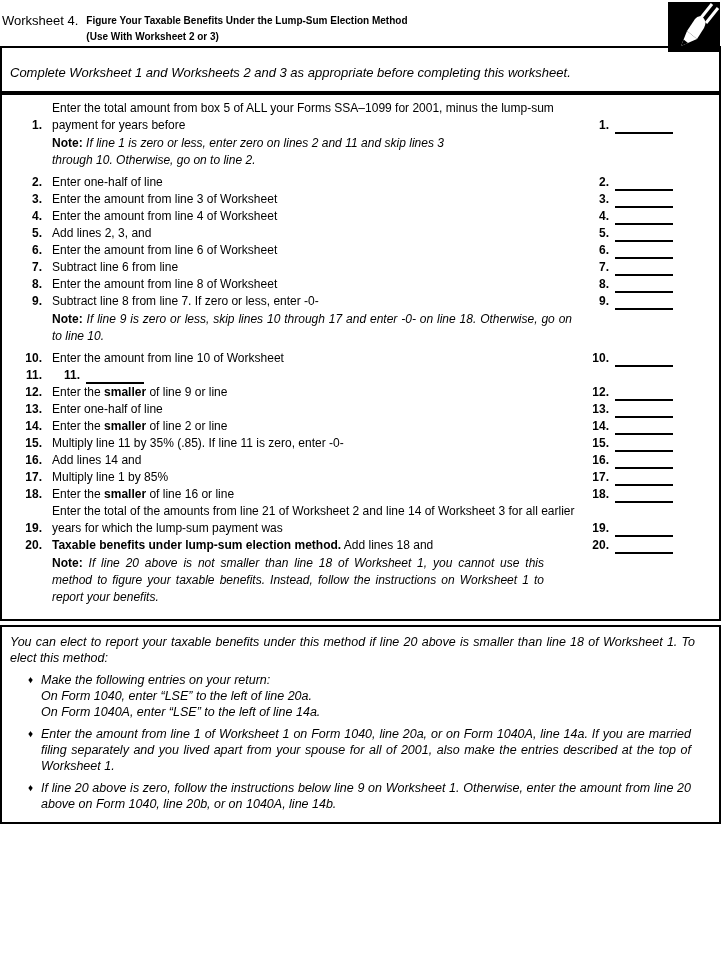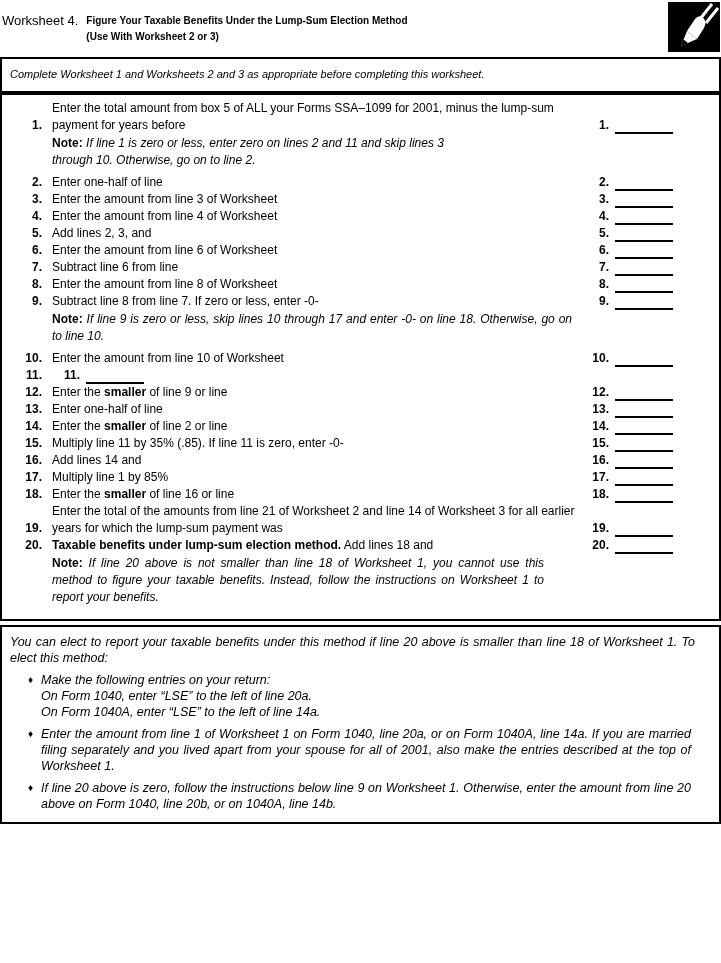--- a/index.html
+++ b/index.html
@@ -7,29 +7,29 @@
   .page {
     position:relative;
     width:721px; height:963px;
     background:#fff;
     color:#000;
     font-family:"Liberation Sans","DejaVu Sans",sans-serif;
     font-size:12px;
     overflow:hidden;
   }
   
-  .header { position:relative; height:57px; }
+  .header { position:relative; height:46px; }
   .header-text { display:flex; padding:13px 0 0 2px; }
   .ws-label { font-size:13px; white-space:nowrap; }
   .title-block { margin-left:8px; }
   .title-line { font-weight:700; font-size:10px; line-height:16px; }
   .pencil { position:absolute; top:2px; right:1px; width:52px; height:50px; }
   
   .box { border:2px solid #000; background:#fff; }
-  .intro-box { padding:9px 10px 11px 8px; font-style:italic; font-size:11px; }
+  .intro-box { padding:17px 10px 11px 8px; font-style:italic; font-size:13px; }
   .lines-box { margin-top:0; padding:5px 46px 8px 14px; }
   .election-box { margin-top:4px; padding:7px 24px 10px 8px; font-style:italic; font-size:12.5px; line-height:16px; }
   
   .ws-row { display:flex; align-items:flex-end; line-height:17px; }
   .num { width:26px; flex-shrink:0; text-align:right; font-weight:700; margin-right:10px; }
   .body { flex:1; overflow:hidden; max-height:17px; margin-right:6px; }
   .body.two { max-height:34px; }
   .body::after {
     content:"\00a0\00a0.\00a0 .\00a0 .\00a0 .\00a0 .\00a0 .\00a0 .\00a0 .\00a0 .\00a0 .\00a0 .\00a0 .\00a0 .\00a0 .\00a0 .\00a0 .\00a0 .\00a0 .\00a0 .\00a0 .\00a0 .\00a0 .\00a0 .\00a0 .\00a0 .\00a0 .\00a0 .\00a0 .\00a0 .\00a0 .\00a0 .\00a0 .\00a0 .\00a0 .\00a0 .\00a0 .\00a0 .\00a0 .\00a0 .\00a0 .\00a0 .\00a0 .\00a0 .\00a0 .\00a0 .\00a0 .\00a0 .\00a0 .\00a0 .\00a0 .\00a0 .\00a0 .\00a0 .\00a0 .\00a0 .\00a0 .\00a0 .\00a0 .\00a0 .\00a0 .\00a0 .\00a0 .\00a0 .\00a0 .\00a0 .\00a0 .\00a0 .\00a0 .\00a0 .\00a0 .\00a0 .\00a0 .\00a0 .\00a0 .\00a0 .\00a0 .\00a0 .\00a0 .";
     font-weight:700; word-spacing:4px;

